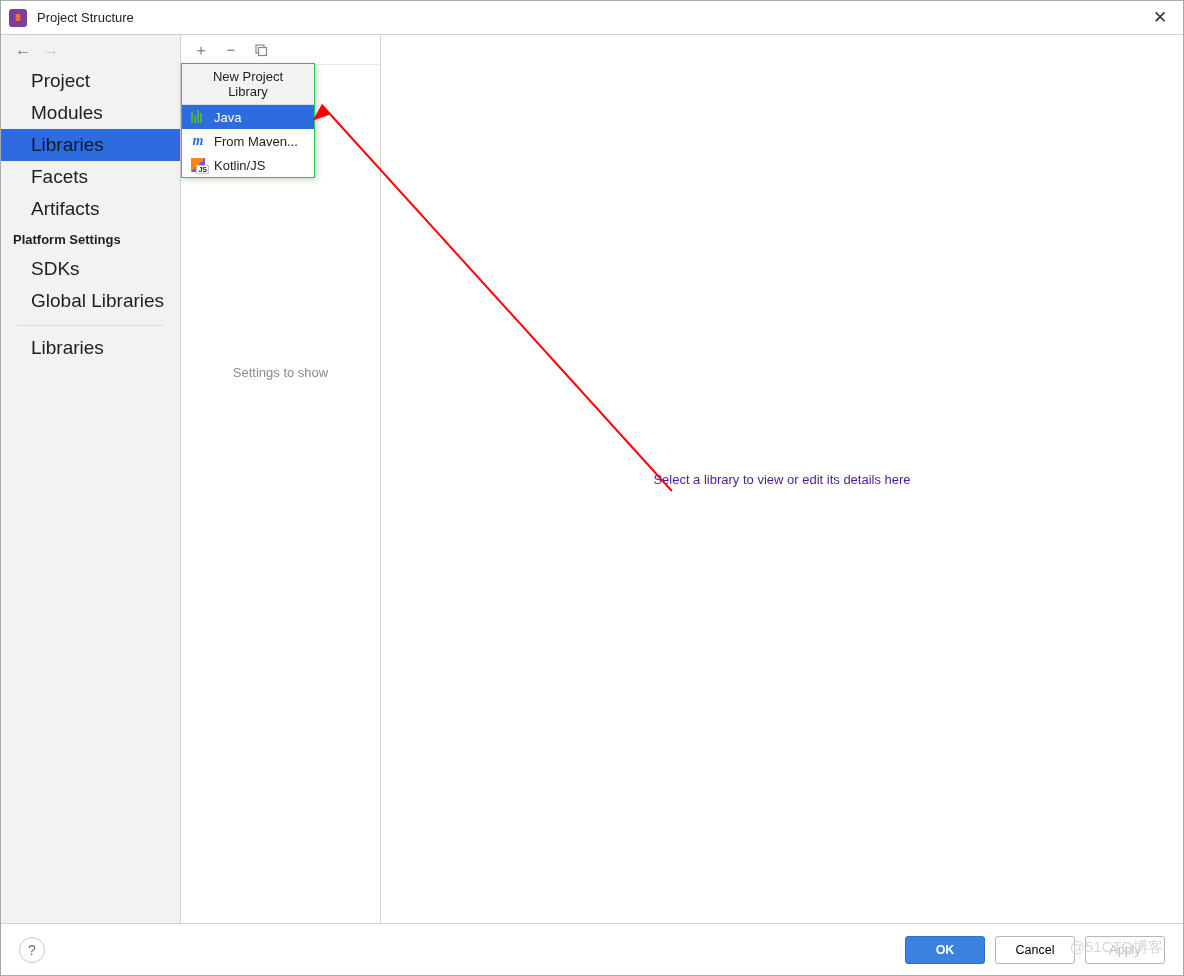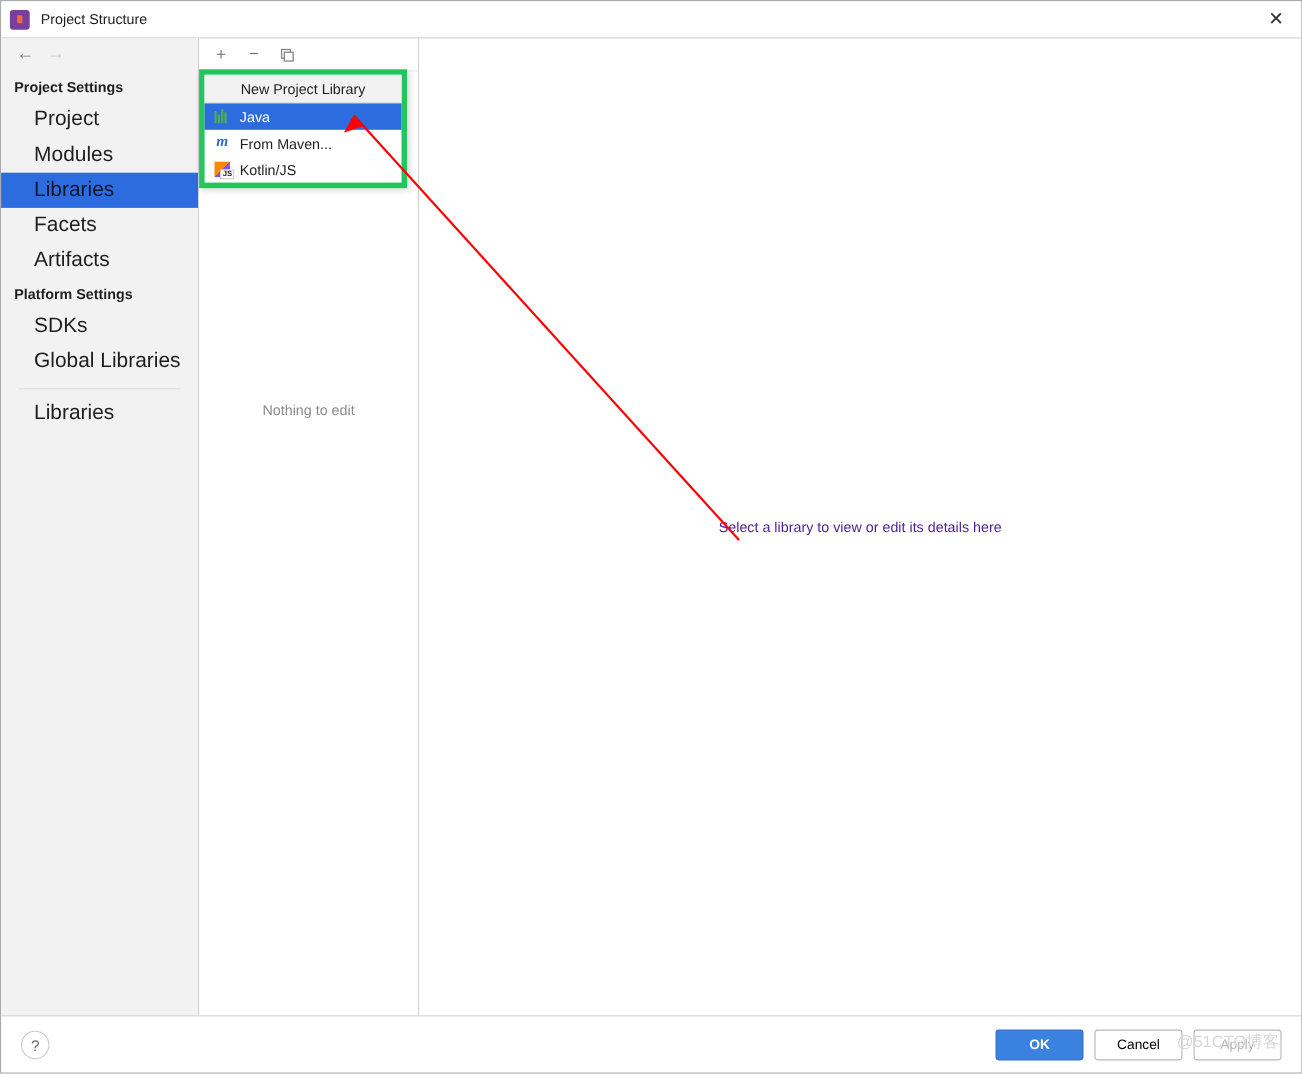--- a/index.html
+++ b/index.html
@@ -21,21 +21,21 @@
     .section-header { font-weight: 700; padding: 7px 12px 6px 12px; font-size: 13px; }
     .nav-item { padding: 5px 12px 5px 30px; cursor: pointer; font-size: 19px; }
     .nav-item.selected { background: #2d6cdf; color: #0f172a; }
     .nav-divider { border-top: 1px solid #dcdcdc; margin: 8px 16px 6px 16px; }
     
     .middle { width: 200px; border-right: 1px solid #d1d1d1; display: flex; flex-direction: column; position: relative; }
     .toolbar { height: 30px; display: flex; align-items: center; gap: 14px; padding: 0 12px; border-bottom: 1px solid #e8e8e8; }
     .tool-btn { width: 16px; height: 16px; display: flex; align-items: center; justify-content: center; color: #6e6e6e; cursor: pointer; font-size: 15px; line-height: 1; }
     .empty-text { text-align: center; color: #8b8b8b; margin-top: 300px; font-size: 13px; }
     
-    .popup { position: absolute; top: 28px; left: 0; width: 189px; border: 5px solid #22c55e; background: #fff; box-shadow: 2px 2px 6px rgba(0,0,0,0.18); z-index: 10; }
+    .popup { position: absolute; top: 28px; left: 0; width: 134px; border: 1px solid #22c55e; background: #fff; box-shadow: 2px 2px 6px rgba(0,0,0,0.18); z-index: 10; }
     .popup-header { background: #f2f2f2; border-bottom: 1px solid #d9d9d9; padding: 5px 10px; font-size: 13px; text-align: center; }
     .popup-item { display: flex; align-items: center; gap: 8px; padding: 4px 8px; cursor: pointer; font-size: 13px; }
     .popup-item.selected { background: #2d6cdf; color: #fff; }
     .icon { width: 16px; height: 16px; flex-shrink: 0; display: inline-flex; align-items: center; justify-content: center; font-size: 11px; font-weight: bold; }
     .java-icon svg { display: block; }
     .maven-icon { color: #2d6cdf; font-style: italic; font-family: Georgia, serif; font-size: 14px; }
     .kotlin-icon { background: linear-gradient(135deg, #f88909 0%, #f88909 50%, #7f52ff 50%, #7f52ff 100%); width: 14px; height: 14px; position: relative; }
     .kotlin-js { position: absolute; bottom: -2px; right: -4px; background: #fff; font-size: 7px; color: #222; padding: 0 1px; border: 1px solid #ccc; }
     
     .detail { flex: 1; display: flex; align-items: center; justify-content: center; }
@@ -63,21 +63,20 @@
     <div class="close-btn">✕</div>
   </div>
 
   <div class="body">
 
     <div class="sidebar">
       <div class="nav-arrows">
         <span class="nav-arrow">←</span>
         <span class="nav-arrow disabled">→</span>
       </div>
-      <div class="section-header">Project Settings</div>
       <div class="nav-item">Project</div>
       <div class="nav-item">Modules</div>
       <div class="nav-item selected">Libraries</div>
       <div class="nav-item">Facets</div>
       <div class="nav-item">Artifacts</div>
       <div class="section-header">Platform Settings</div>
       <div class="nav-item">SDKs</div>
       <div class="nav-item">Global Libraries</div>
       <div class="nav-divider"></div>
       <div class="nav-item" style="padding-left:30px;">Libraries</div>
@@ -87,21 +86,21 @@
       <div class="toolbar">
         <span class="tool-btn">＋</span>
         <span class="tool-btn">−</span>
         <span class="tool-btn">
           <svg width="14" height="14" viewBox="0 0 14 14">
               <rect x="2" y="2" width="8" height="8" fill="none" stroke="#888" stroke-width="1.2"></rect>
               <rect x="4.5" y="4.5" width="8" height="8" fill="#fff" stroke="#888" stroke-width="1.2"></rect>
             </svg>
         </span>
       </div>
-      <div class="empty-text">Nothing to edit</div>
+      <div class="empty-text">Settings to show</div>
 
       <div class="popup">
         <div class="popup-header">New Project Library</div>
         <div class="popup-item selected">
           <span class="icon java-icon">
             <svg width="16" height="14" viewBox="0 0 16 14">
                 <rect x="1" y="2" width="2" height="11" fill="#4cb04f"></rect>
                 <rect x="4" y="5" width="2" height="8" fill="#4cb04f"></rect>
                 <rect x="7" y="0" width="2" height="13" fill="#4cb04f"></rect>
                 <rect x="10" y="3" width="2" height="10" fill="#4cb04f"></rect>

